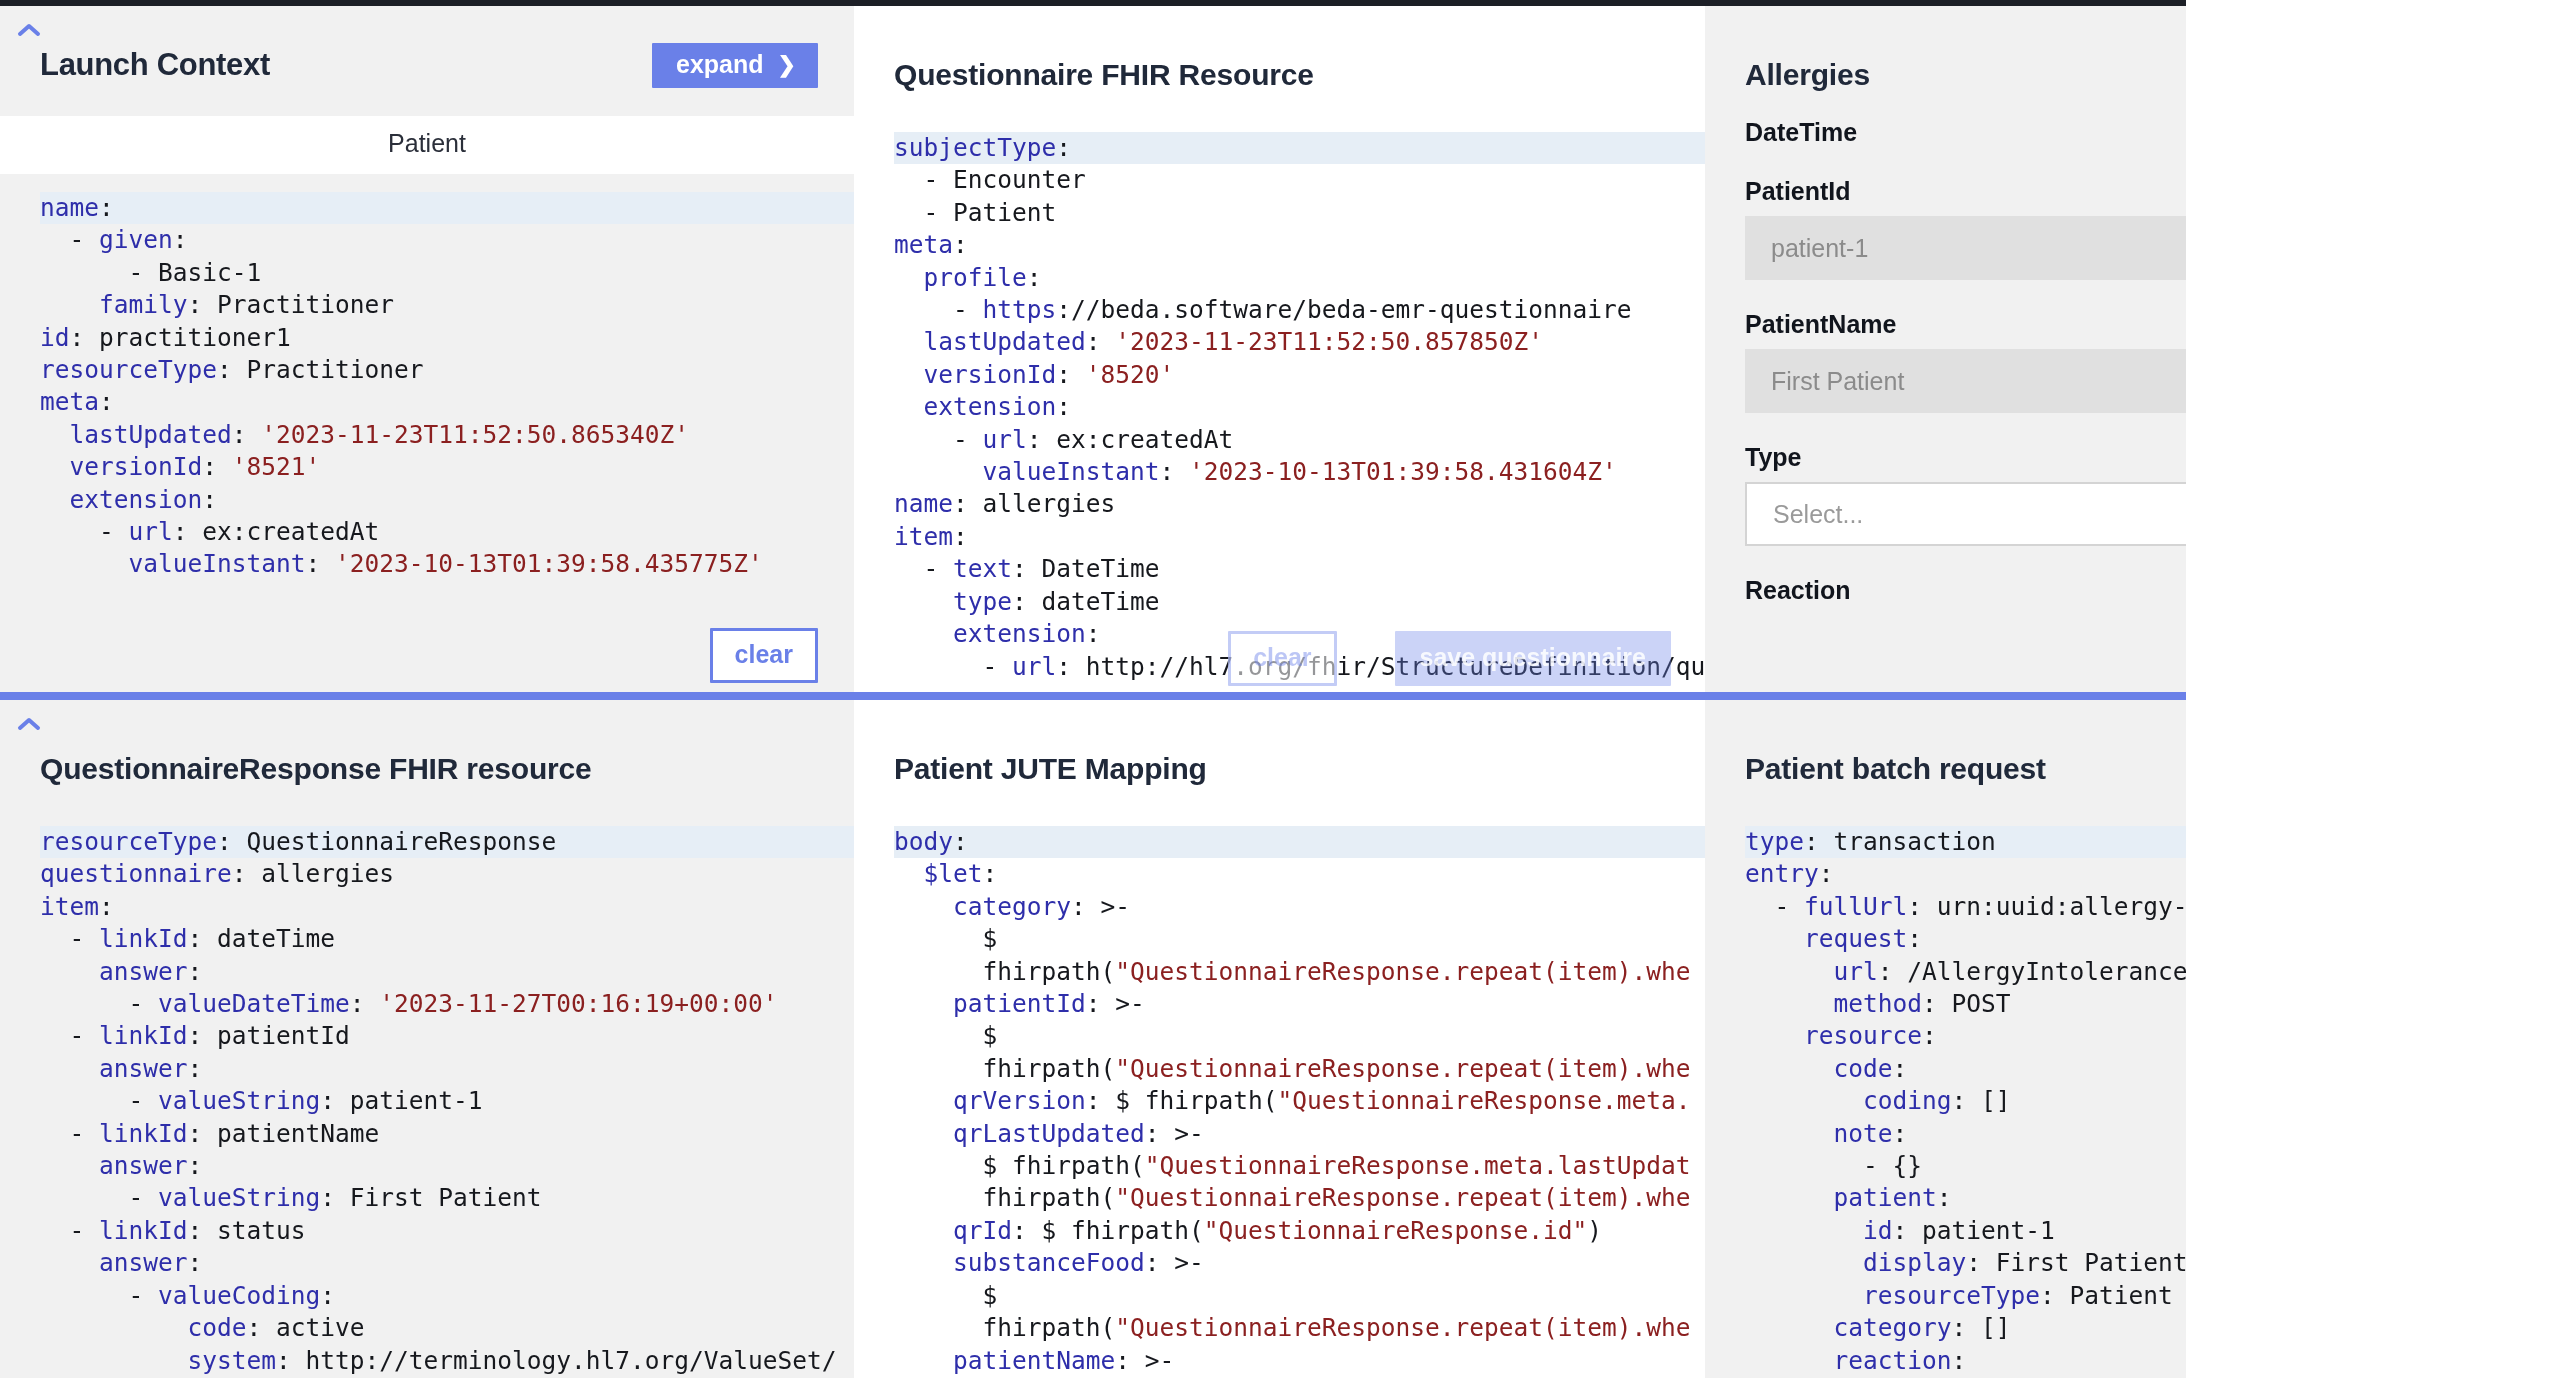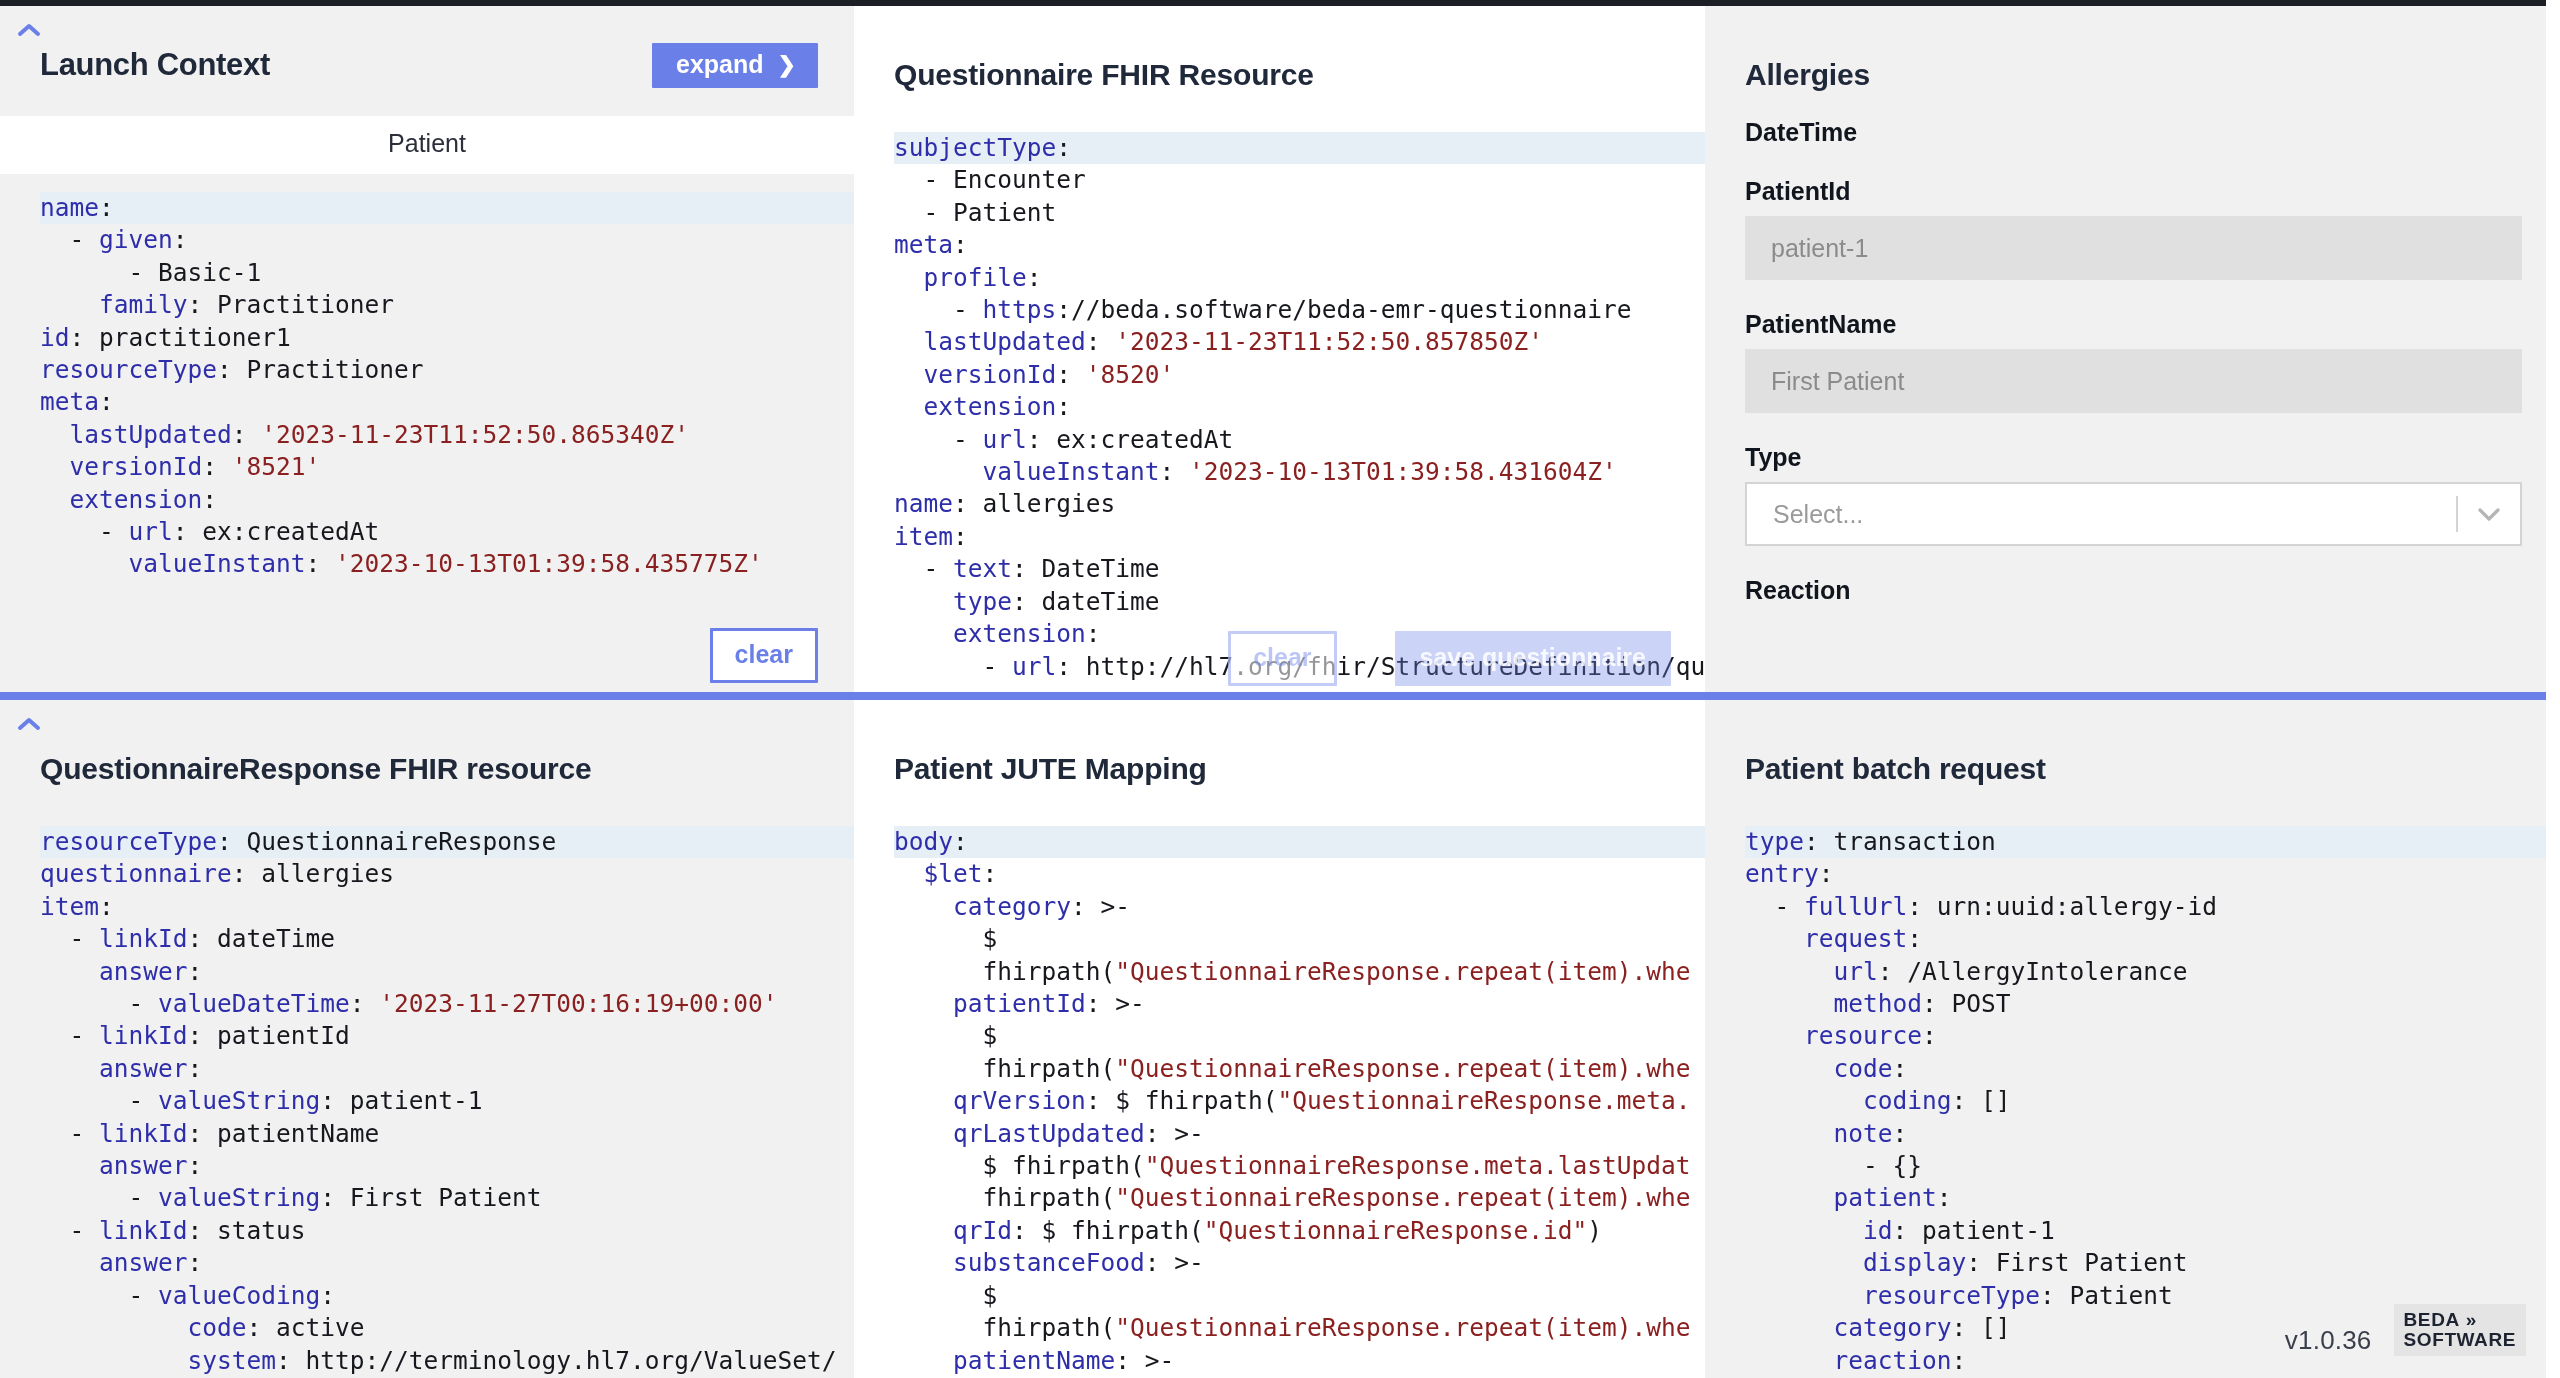--- a/index.html
+++ b/index.html
@@ -7,21 +7,21 @@
     padding: 0;
     width: 2560px;
     height: 1378px;
     overflow: hidden;
     background: #ffffff;
     font-family: "Liberation Sans", sans-serif;
   }
 
   #app {
     position: relative;
-    width: 2546px;
+    width: 2186px;
     height: 1378px;
     background: #a3a3a3;
     overflow: hidden;
   }
 
   .topbar {
     position: absolute;
     left: 0; top: 0;
     width: 2560px;
     height: 6px;

